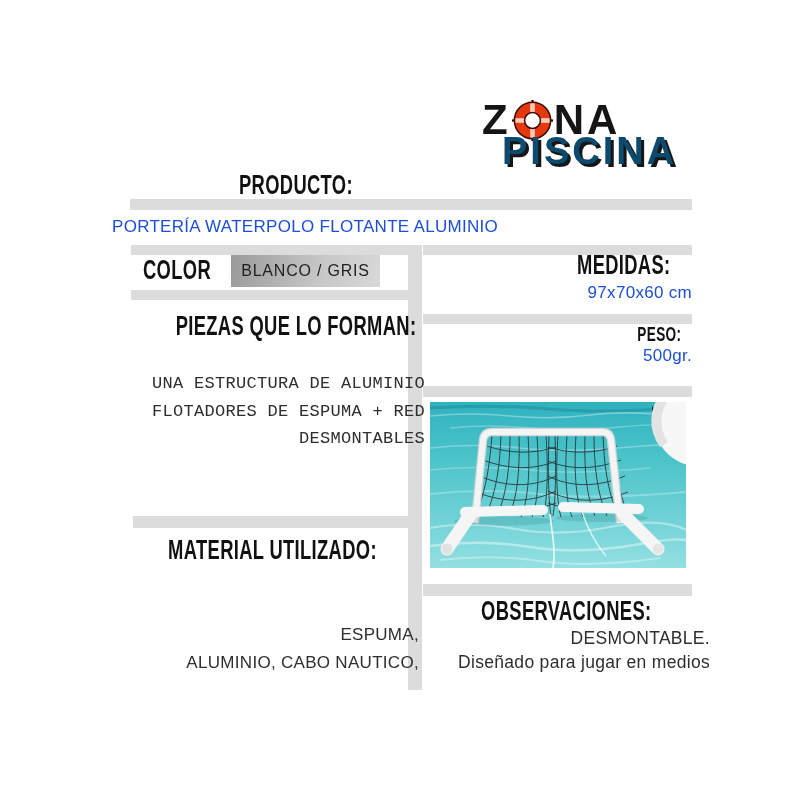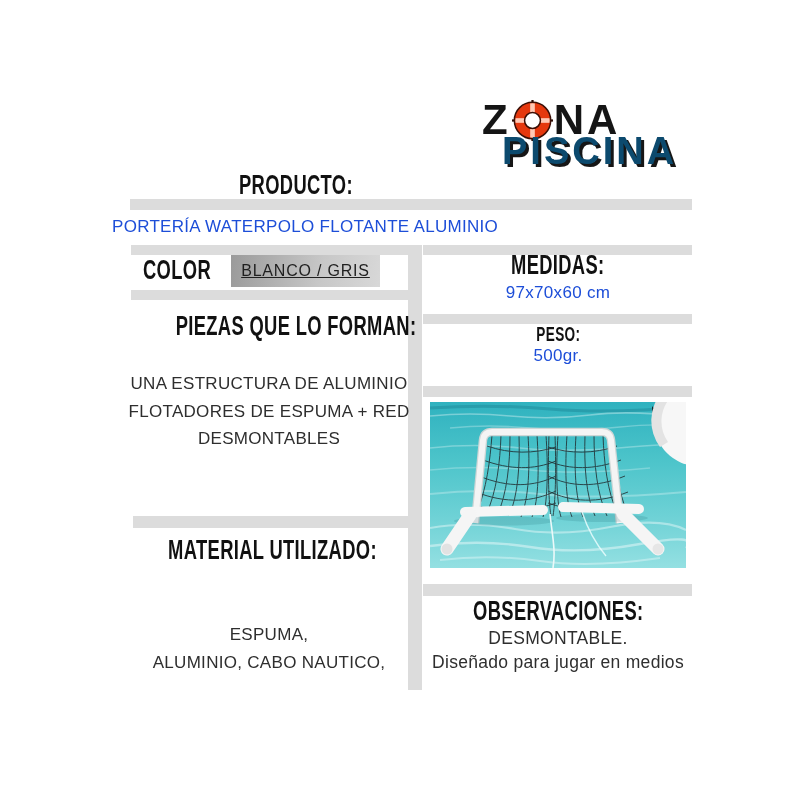--- a/index.html
+++ b/index.html
@@ -23,22 +23,22 @@
               letter-spacing:3px;color:#151515;line-height:42px;}
   .buoy{display:inline-flex;margin:0 1px;}
   .logo-line2{font-size:38px;font-weight:900;letter-spacing:3px;color:#0c4a6e;
               margin:-9px 0 0 20px;line-height:38px;white-space:nowrap;
               text-shadow:3px 3px 0 #161616;}
 
   .row{position:absolute;display:flex;align-items:center;}
   .swatch{position:absolute;left:231px;top:255px;width:149px;height:32px;
           background:linear-gradient(100deg,#9a9a9a 0%,#c7c7c7 60%,#d8d8d8 100%);
           display:flex;align-items:center;justify-content:center;
-          font-size:16px;color:#1f1f1f;letter-spacing:.8px;text-decoration:underline;}
-  .center{text-align:center;}
+          font-size:16px;color:#1f1f1f;letter-spacing:.8px;}
+  .center{text-align:right;}
   .lines{font-size:17px;color:#2e2e2e;line-height:27.5px;letter-spacing:.3px;}
   .photo{position:absolute;left:430px;top:402px;width:256px;height:166px;}
   .photo svg{display:block;width:100%;height:100%;}
 </style>
 </head>
 <body>
 
 <div class="page">
 
   <div class="logo">
@@ -79,21 +79,21 @@
     <span class="hcond hleft" style="font-size:27px;">COLOR</span>
   </div>
   <div class="swatch">
     <span>BLANCO / GRIS</span>
   </div>
   <div class="bar" style="left:131px;top:290px;width:277px;height:10px;"></div>
 
   <div class="abs center" style="left:119px;top:308px;width:300px;line-height:36px;">
     <span class="hcond hcenter" style="font-size:27px;">PIEZAS QUE LO FORMAN:</span>
   </div>
-  <div class="abs center lines" style="left:113px;top:370px;width:312px;">
+  <div class="abs center lines" style="left:113px;top:370px;width:312px;font-family:Liberation Mono, monospace;">
     <div>UNA ESTRUCTURA DE ALUMINIO</div>
     <div>FLOTADORES DE ESPUMA + RED</div>
     <div>DESMONTABLES</div>
   </div>
 
   <div class="bar" style="left:133px;top:516px;width:277px;height:12px;"></div>
   <div class="abs center" style="left:119px;top:532px;width:300px;line-height:36px;">
     <span class="hcond hcenter" style="font-size:27px;">MATERIAL UTILIZADO:</span>
   </div>
   <div class="abs center lines" style="left:119px;top:621px;width:300px;">

